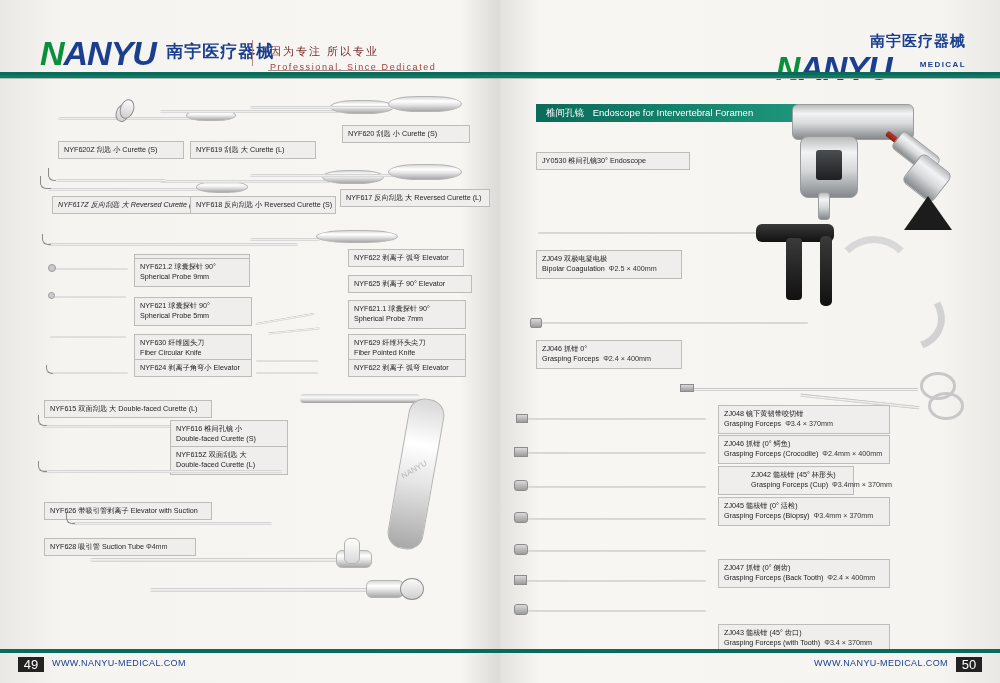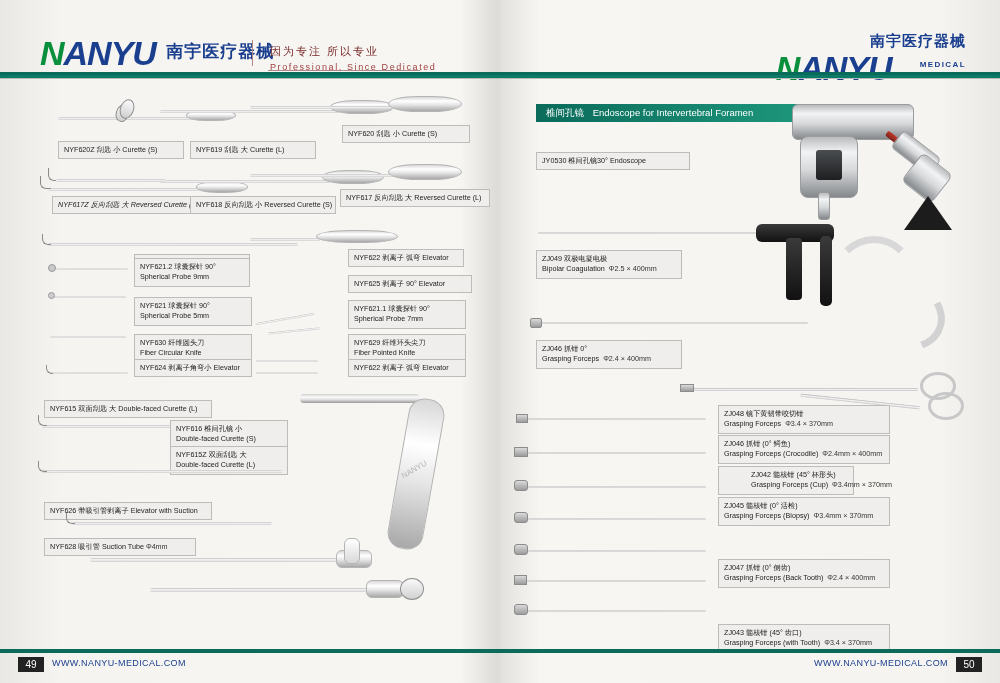--- a/index.html
+++ b/index.html
@@ -161,21 +161,21 @@
     height: 4px;
     background: #0a6b5a;
   }
   .pagenum {
     position: absolute;
     top: 8px;
     width: 26px;
     height: 15px;
     background: #222;
     color: #fff;
-    font-size: 10px;
+    font-size: 13px;
     text-align: center;
     line-height: 15px;
   }
   .pagenum.left { left: 18px; }
   .pagenum.right { right: 18px; }
   .footer-url {
     position: absolute;
     top: 9px;
     font-size: 9px;
     color: #1b3f8f;

